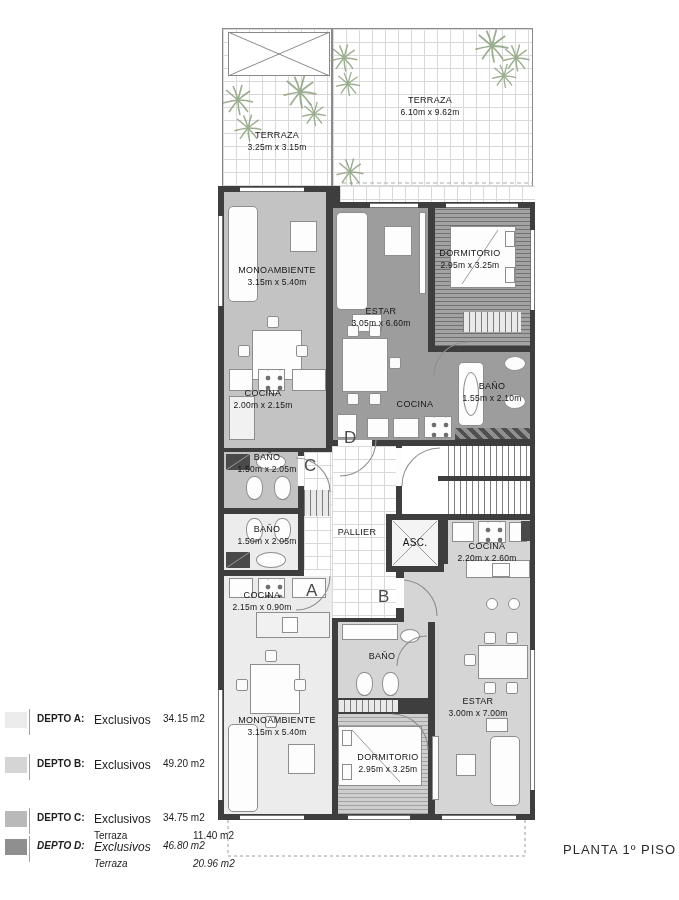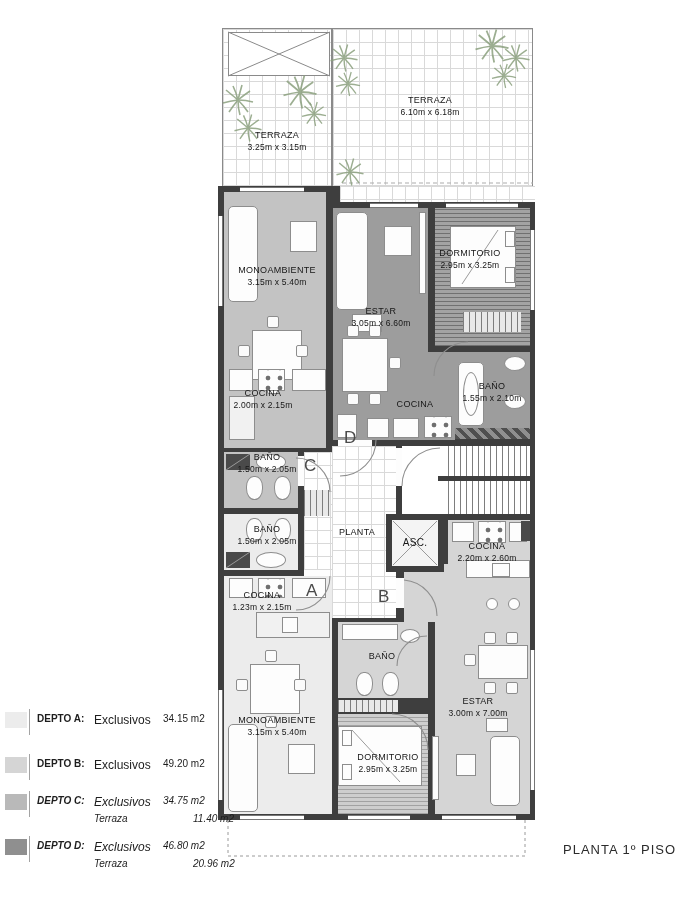--- a/index.html
+++ b/index.html
@@ -260,21 +260,21 @@
     <use href="#plant" transform="translate(504,76) scale(0.8)"></use>
     <use href="#plant" transform="translate(350,172) scale(0.9)"></use>
   </svg>
 
   <div class="lbl" style="left:277px;top:130px;">
     <span>TERRAZA</span>
       <span class="d">3.25m x 3.15m</span>
     </div>
   <div class="lbl" style="left:430px;top:95px;">
     <span>TERRAZA</span>
-      <span class="d">6.10m x 6.18m</span>
+      <span class="d">6.10m x 9.62m</span>
     </div>
   <div class="lbl" style="left:277px;top:265px;">
     <span>MONOAMBIENTE</span>
       <span class="d">3.15m x 5.40m</span>
     </div>
   <div class="lbl" style="left:381px;top:306px;">
     <span>ESTAR</span>
       <span class="d">3.05m x 6.60m</span>
     </div>
   <div class="lbl" style="left:470px;top:248px;">
@@ -294,32 +294,32 @@
     </div>
   <div class="lbl" style="left:267px;top:452px;">
     <span>BAÑO</span>
       <span class="d">1.50m x 2.05m</span>
     </div>
   <div class="lbl" style="left:267px;top:524px;">
     <span>BAÑO</span>
       <span class="d">1.50m x 2.05m</span>
     </div>
   <div class="lbl" style="left:357px;top:527px;">
-    <span>PLANTA</span>
+    <span>PALLIER</span>
     </div>
   <div class="lbl" style="left:415px;top:536px;font-size:10px;">
     <span>ASC.</span>
     </div>
   <div class="lbl" style="left:487px;top:541px;">
     <span>COCINA</span>
       <span class="d">2.20m x 2.60m</span>
     </div>
   <div class="lbl" style="left:262px;top:590px;">
     <span>COCINA</span>
-      <span class="d">1.23m x 2.15m</span>
+      <span class="d">2.15m x 0.90m</span>
     </div>
   <div class="lbl" style="left:277px;top:715px;">
     <span>MONOAMBIENTE</span>
       <span class="d">3.15m x 5.40m</span>
     </div>
   <div class="lbl" style="left:382px;top:651px;">
     <span>BAÑO</span>
     </div>
   <div class="lbl" style="left:388px;top:752px;">
     <span>DORMITORIO</span>
@@ -342,21 +342,21 @@
     <span class="r1l">Exclusivos</span>
     <span class="r1v">34.15 m2</span>
   </div>
   <div class="leg" style="top:753px;">
     <div class="sw" style="background: rgb(213, 213, 213);"></div>
     <div class="vl"></div>
     <span class="nm">DEPTO B:</span>
     <span class="r1l">Exclusivos</span>
     <span class="r1v">49.20 m2</span>
   </div>
-  <div class="leg" style="top:790px;font-style:italic;">
+  <div class="leg" style="top:807px;">
     <div class="sw" style="background: rgb(185, 185, 185);"></div>
     <div class="vl"></div>
     <span class="nm">DEPTO C:</span>
     <span class="r1l">Exclusivos</span>
     <span class="r1v">34.75 m2</span>
     <span class="r2l">Terraza</span>
     <span class="r2v">11.40 m2</span>
   </div>
   <div class="leg" style="top:835px;font-style:italic;">
     <div class="sw" style="background: rgb(143, 143, 143);"></div>

